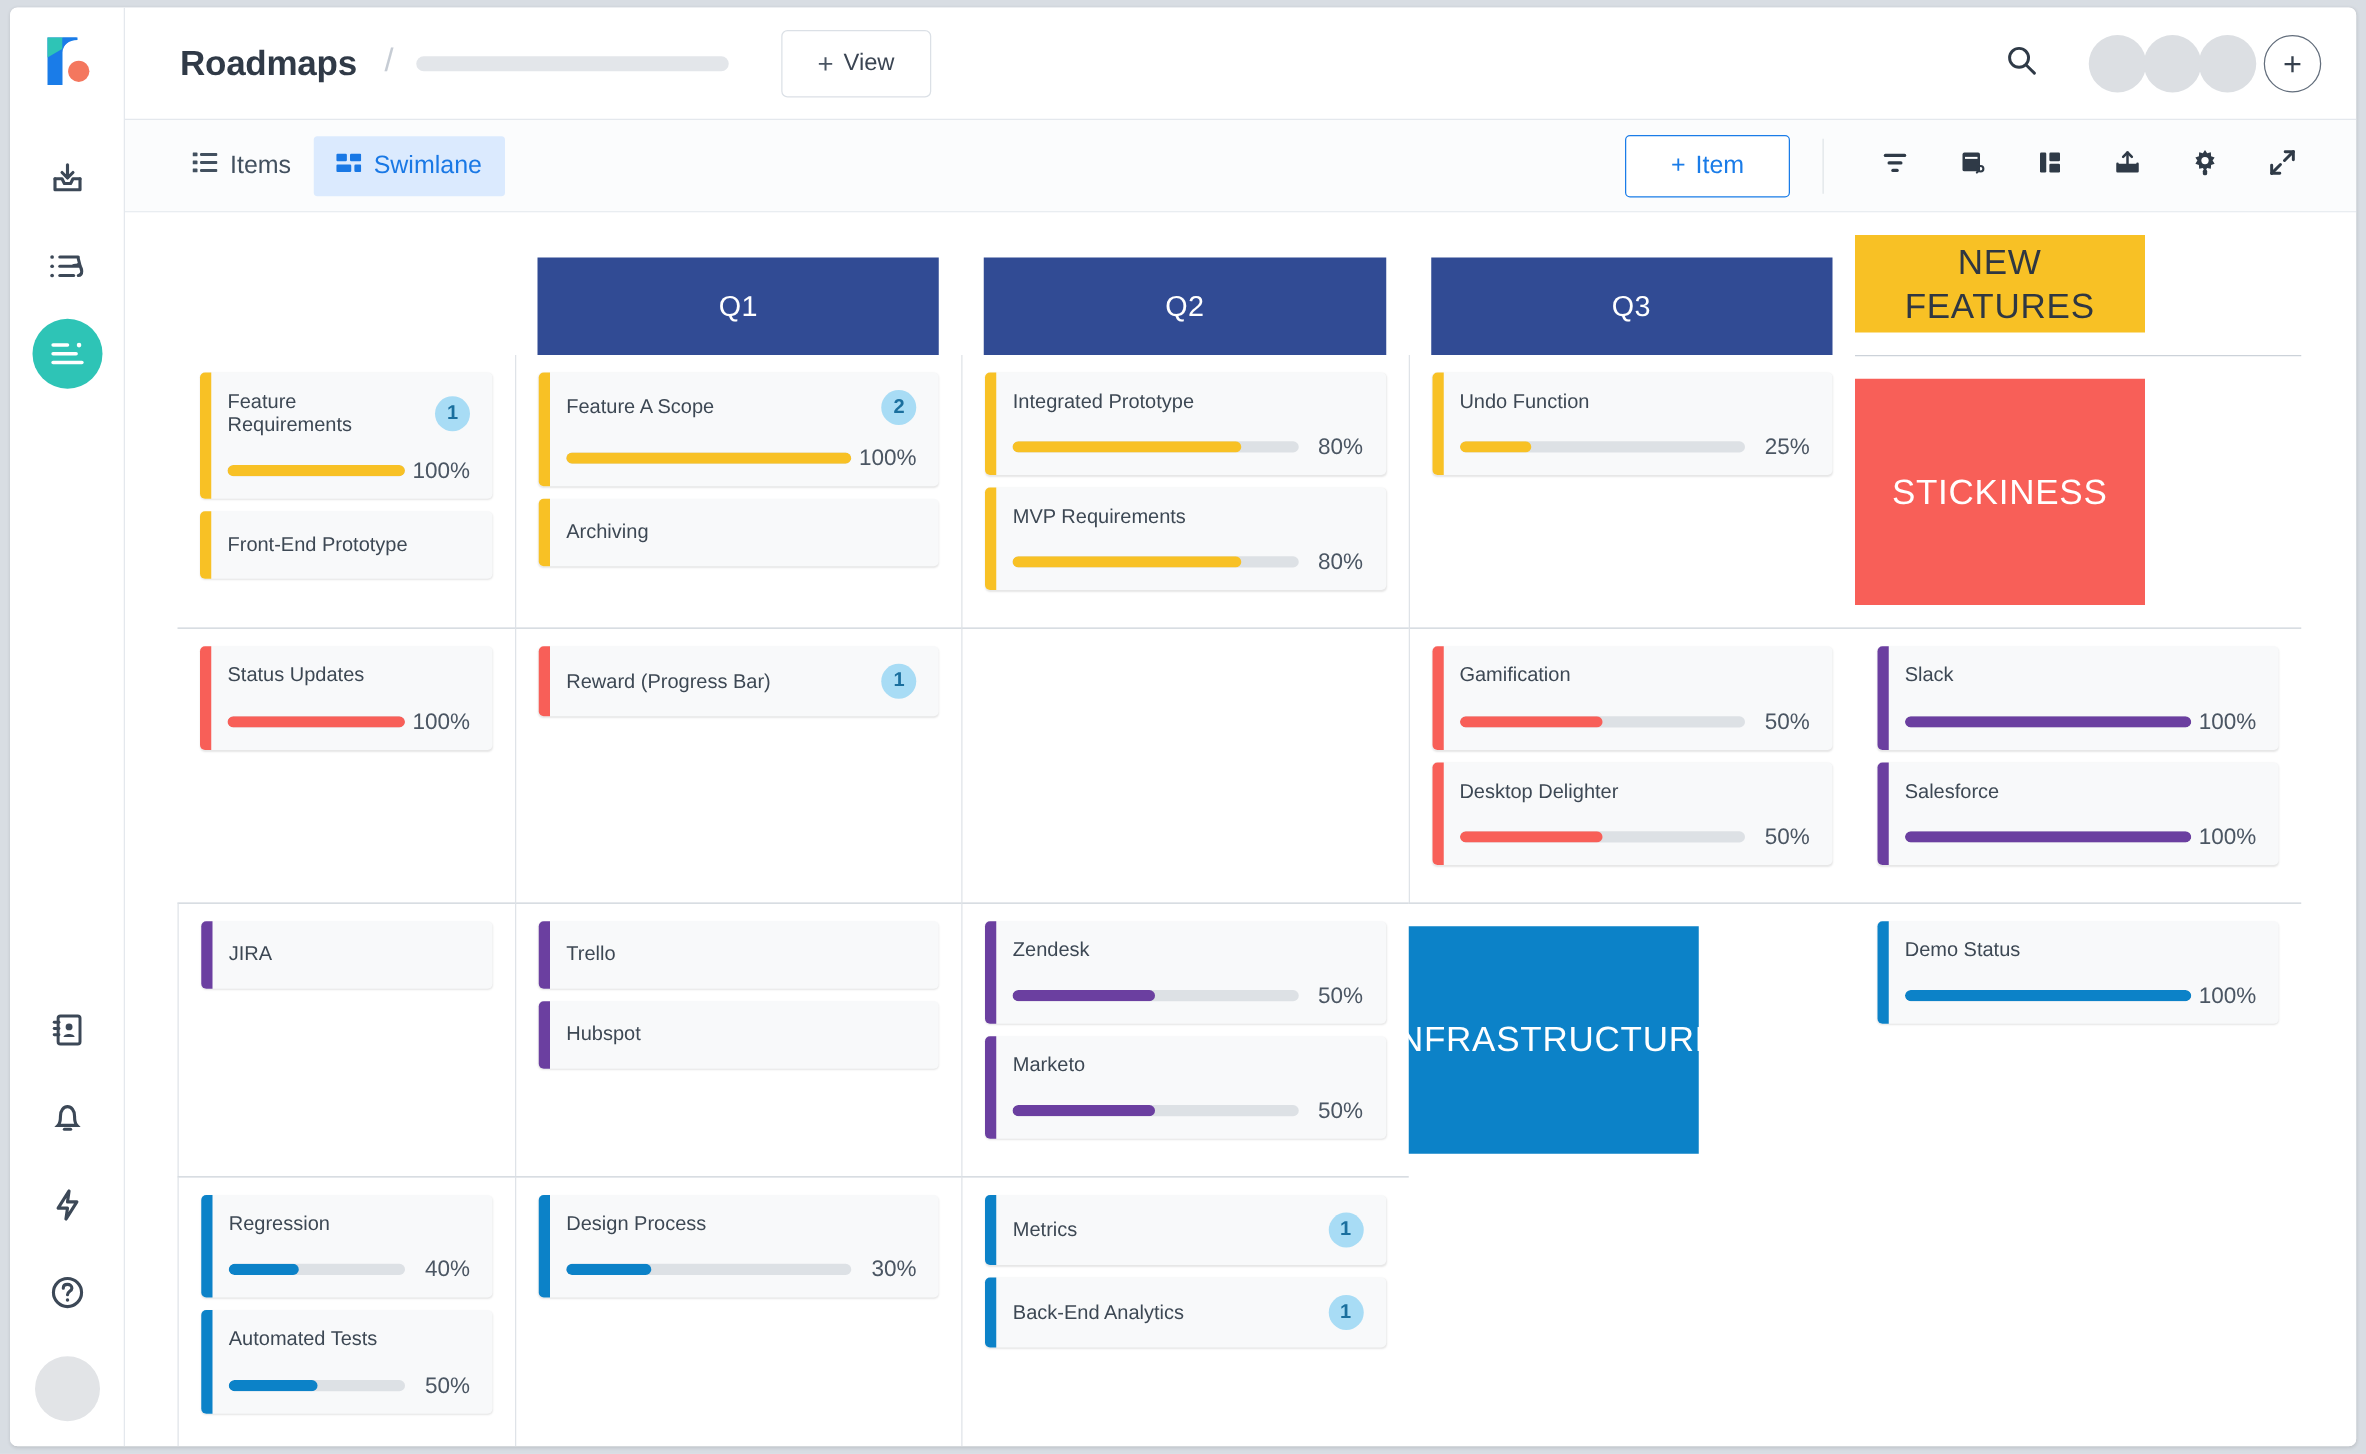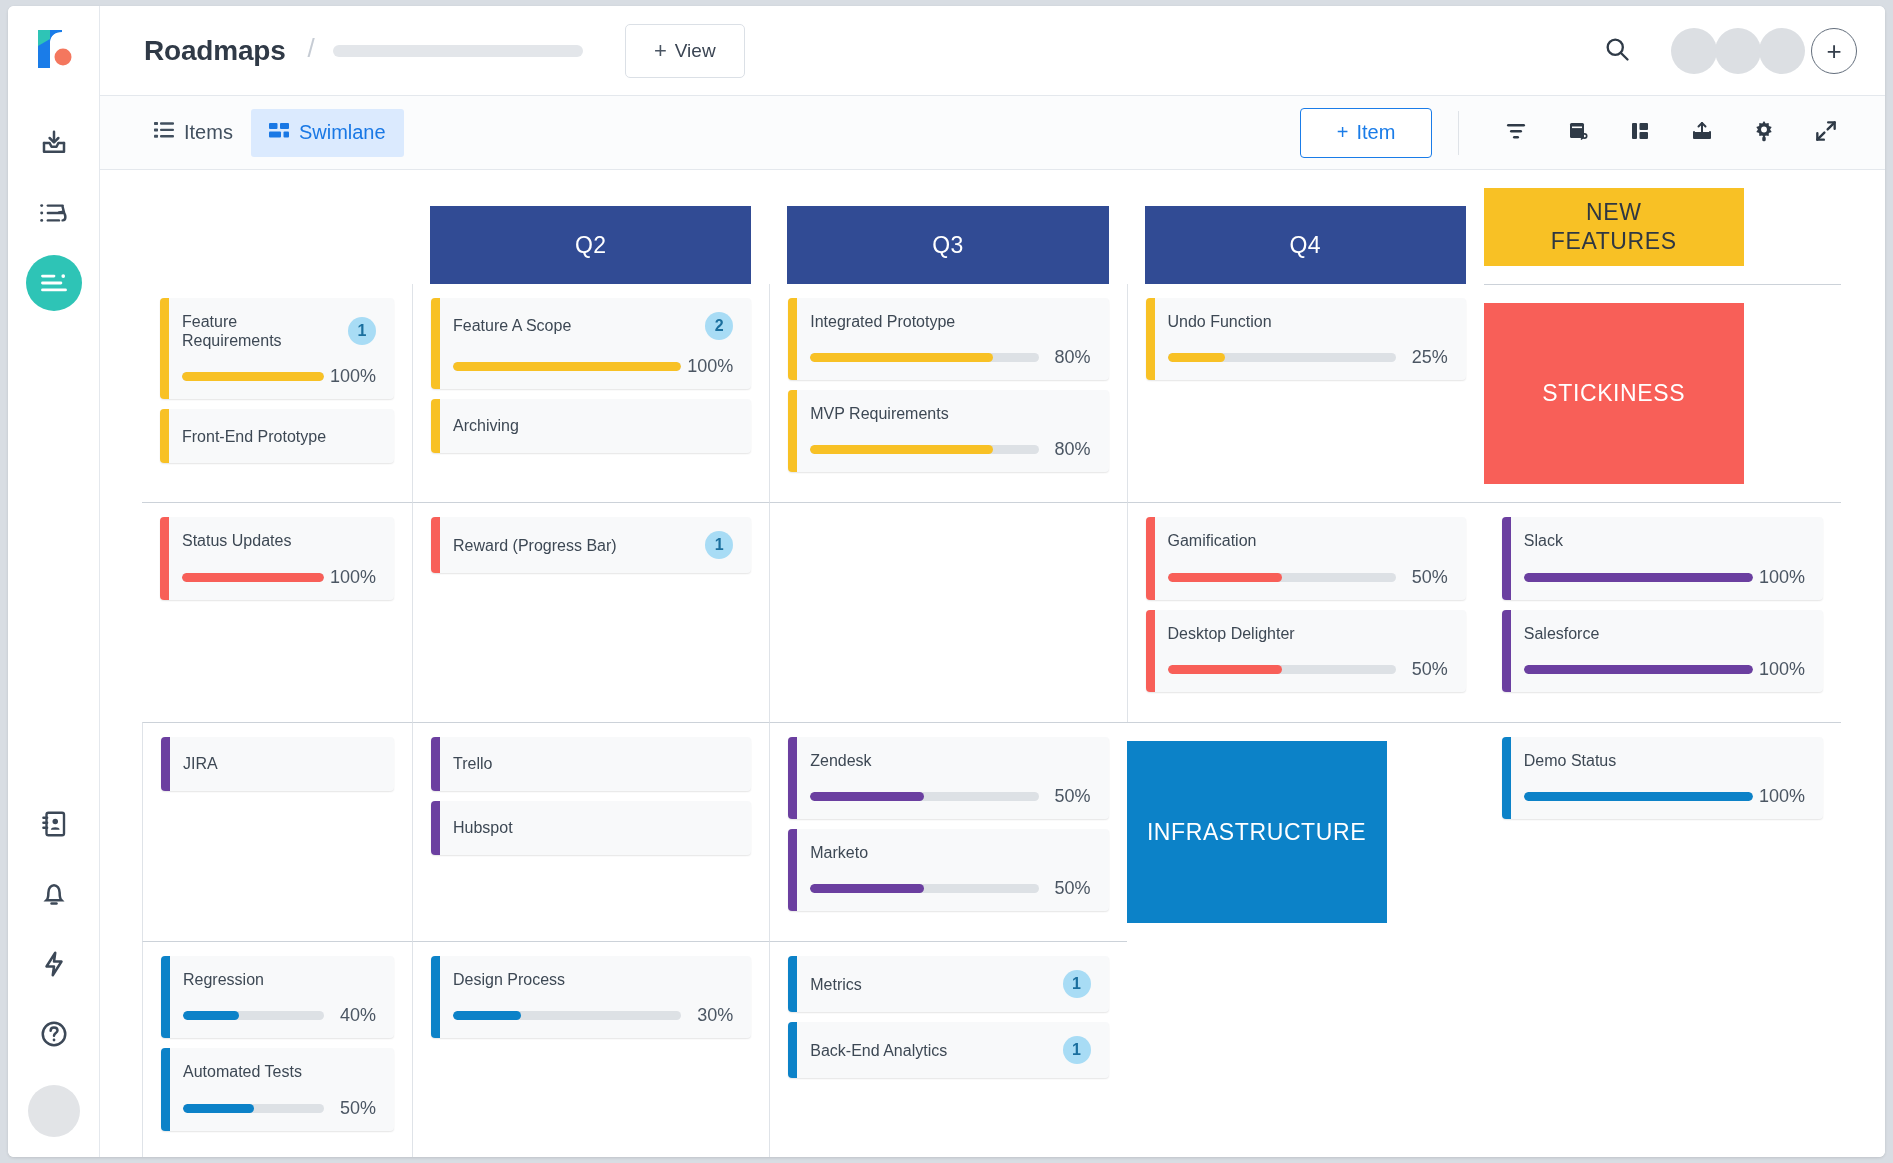--- a/index.html
+++ b/index.html
@@ -160,24 +160,24 @@
     display: flex; align-items: center; justify-content: center;
     font-size: 23px; letter-spacing: .3px;
   }
 
   
   .lane-label-cell {
     padding: 18px 22px 18px 0;
     display: flex; align-items: flex-start;
   }
   .lane-chip {
-    width: 260px; height: 100%;
+    width: 232px; height: 100%;
     display: flex; align-items: center; justify-content: center;
     text-align: center;
-    font-size: 23px; letter-spacing: .6px; line-height: 1.25;
+    font-size: 28px; letter-spacing: .6px; line-height: 1.25;
     font-weight: 500;
   }
   .lane-cell {
     padding: 14px 18px 20px;
     border-left: 1px solid #dfe3e8;
   }
   .lane-cell.first { border-left: none; }
   .lane-row-sep { border-top: 1px solid #ccd2d9; }
 
   .card {
@@ -437,27 +437,27 @@
           </span>
         </div>
       </div>
     </div>
 
     <div class="board">
       <div class="board-inner">
         <div class="grid" id="board-grid">
             <div class="qh-spacer"></div>
             <div class="qcell">
+              <div class="qhead" style="background: rgb(49, 75, 148);">Q1</div>
+            </div>
+            <div class="qcell">
               <div class="qhead" style="background: rgb(49, 75, 148);">Q2</div>
             </div>
             <div class="qcell">
               <div class="qhead" style="background: rgb(49, 75, 148);">Q3</div>
-            </div>
-            <div class="qcell">
-              <div class="qhead" style="background: rgb(49, 75, 148);">Q4</div>
             </div>
             <div class="lane-label-cell">
               <div class="lane-chip" style="background: rgb(248, 193, 37); color: rgb(47, 55, 66);">
                 <div><span>NEW</span><br><span>FEATURES</span></div>
               </div>
             </div>
             <div class="lane-cell first">
               <div class="card">
                 <div class="stripe" style="background: rgb(248, 193, 37);"></div>
                 <div class="card-top">

